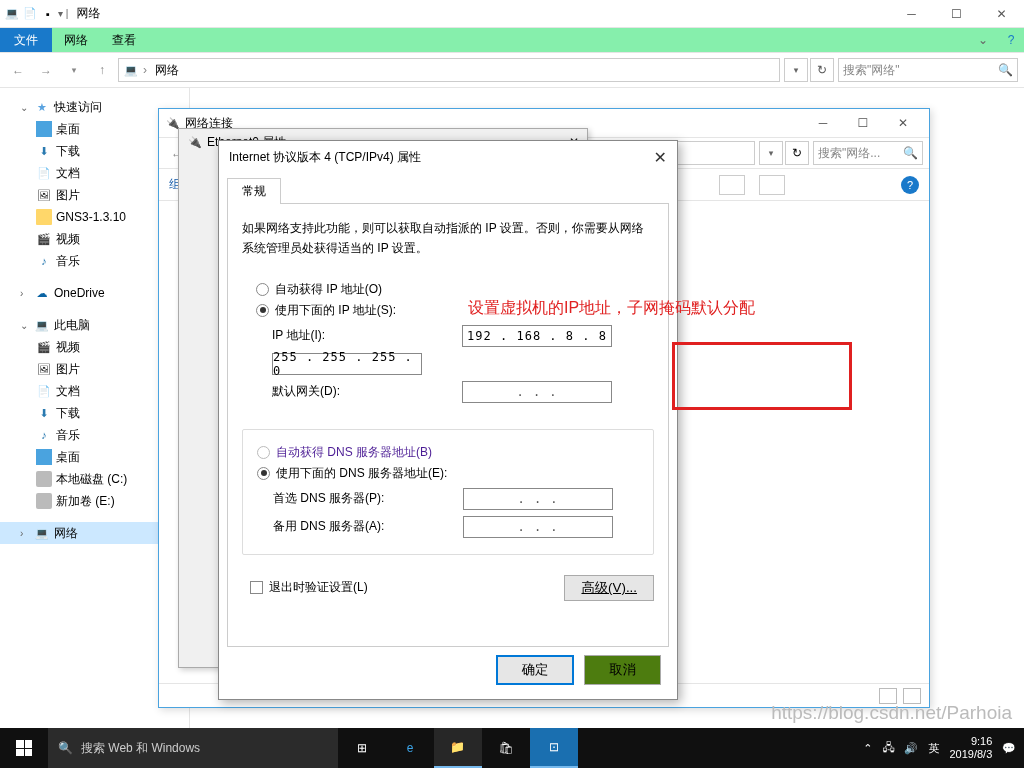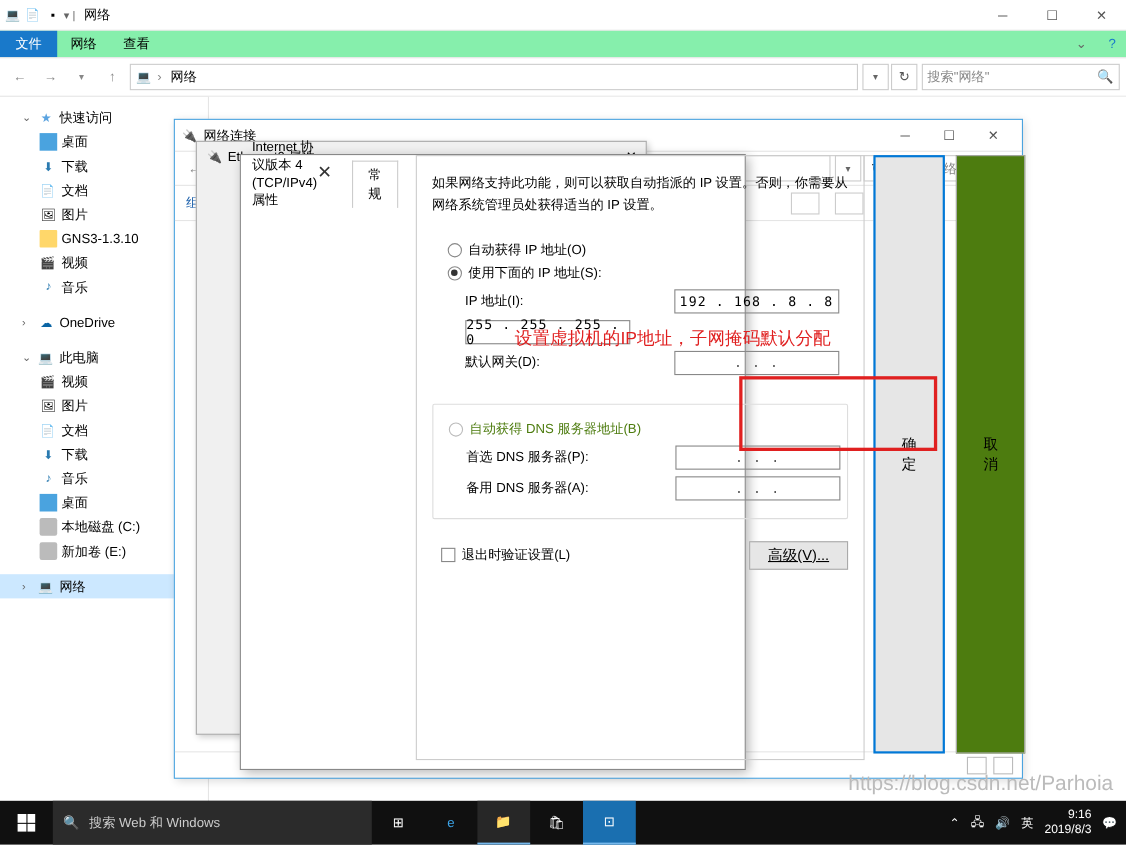--- a/index.html
+++ b/index.html
@@ -59,21 +59,21 @@
 .nc-toolbar .vb { width:26px; height:20px; border:1px solid #ccc; }
 .nc-body { flex:1; padding: 8px; }
 .nc-status { height:24px; border-top:1px solid #e5e5e5; display:flex; align-items:center; justify-content:flex-end; padding:0 8px; gap:6px; }
 .nc-status div { width:18px; height:16px; border:1px solid #bbb; }
 
 
 .eth-window { position: absolute; left: 178px; top: 128px; width: 410px; height: 540px; background: #f0f0f0; border: 1px solid #aaa; box-shadow: 2px 2px 6px rgba(0,0,0,.2); }
 .eth-title { height:26px; display:flex; align-items:center; padding:0 8px; font-size:12px; }
 
 
-.dialog { position: absolute; left: 218px; top: 140px; width: 460px; height: 560px; background: #fff; border: 1px solid #888; box-shadow: 3px 3px 10px rgba(0,0,0,.3); display:flex; flex-direction:row; }
+.dialog { position: absolute; left: 218px; top: 140px; width: 460px; height: 560px; background: #fff; border: 1px solid #888; box-shadow: 3px 3px 10px rgba(0,0,0,.3); display:flex; flex-direction:column; }
 .dlg-title { height: 32px; display:flex; align-items:center; padding: 0 10px; }
 .dlg-title .close { margin-left:auto; font-size:16px; color:#333; }
 .dlg-tabs { padding: 4px 8px 0 8px; }
 .dlg-tab { display:inline-block; border:1px solid #ccc; border-bottom:none; background:#fff; padding:4px 14px; position:relative; top:1px; }
 .dlg-body { border:1px solid #ccc; margin: 0 8px 8px 8px; flex:1; padding: 14px; display:flex; flex-direction:column; }
 .dlg-desc { line-height: 1.7; margin-bottom: 14px; }
 .radio-row { display:flex; align-items:center; gap:6px; margin: 4px 0 4px 8px; }
 .radio { width:13px; height:13px; border:1px solid #888; border-radius:50%; display:inline-flex; align-items:center; justify-content:center; }
 .radio.disabled { border-color:#bbb; }
 .radio .dot { width:6px; height:6px; border-radius:50%; background:#333; }
@@ -327,21 +327,27 @@
       </div>
       <div class="field-row">
         <span class="lbl">默认网关(D):</span>
         <span class="ip-input empty">.       .       .</span>
       </div>
     </div>
 
     <div class="group" style="margin-top:6px">
       <div class="radio-row">
           <span class="radio disabled"></span>
-          <span style="color:#4d7c0f">自动获得 DNS 服务器地址(B)</span>
+          <span style="color:#4c1d95">自动获得 DNS 服务器地址(B)</span>
+        </div>
+      <div class="radio-row">
+          <span class="radio">
+            <span class="dot"></span>
+          </span>
+          <span>使用下面的 DNS 服务器地址(E):</span>
         </div>
       <div class="field-row">
         <span class="lbl">首选 DNS 服务器(P):</span>
         <span class="ip-input empty">.       .       .</span>
       </div>
       <div class="field-row">
         <span class="lbl">备用 DNS 服务器(A):</span>
         <span class="ip-input empty">.       .       .</span>
       </div>
     </div>

